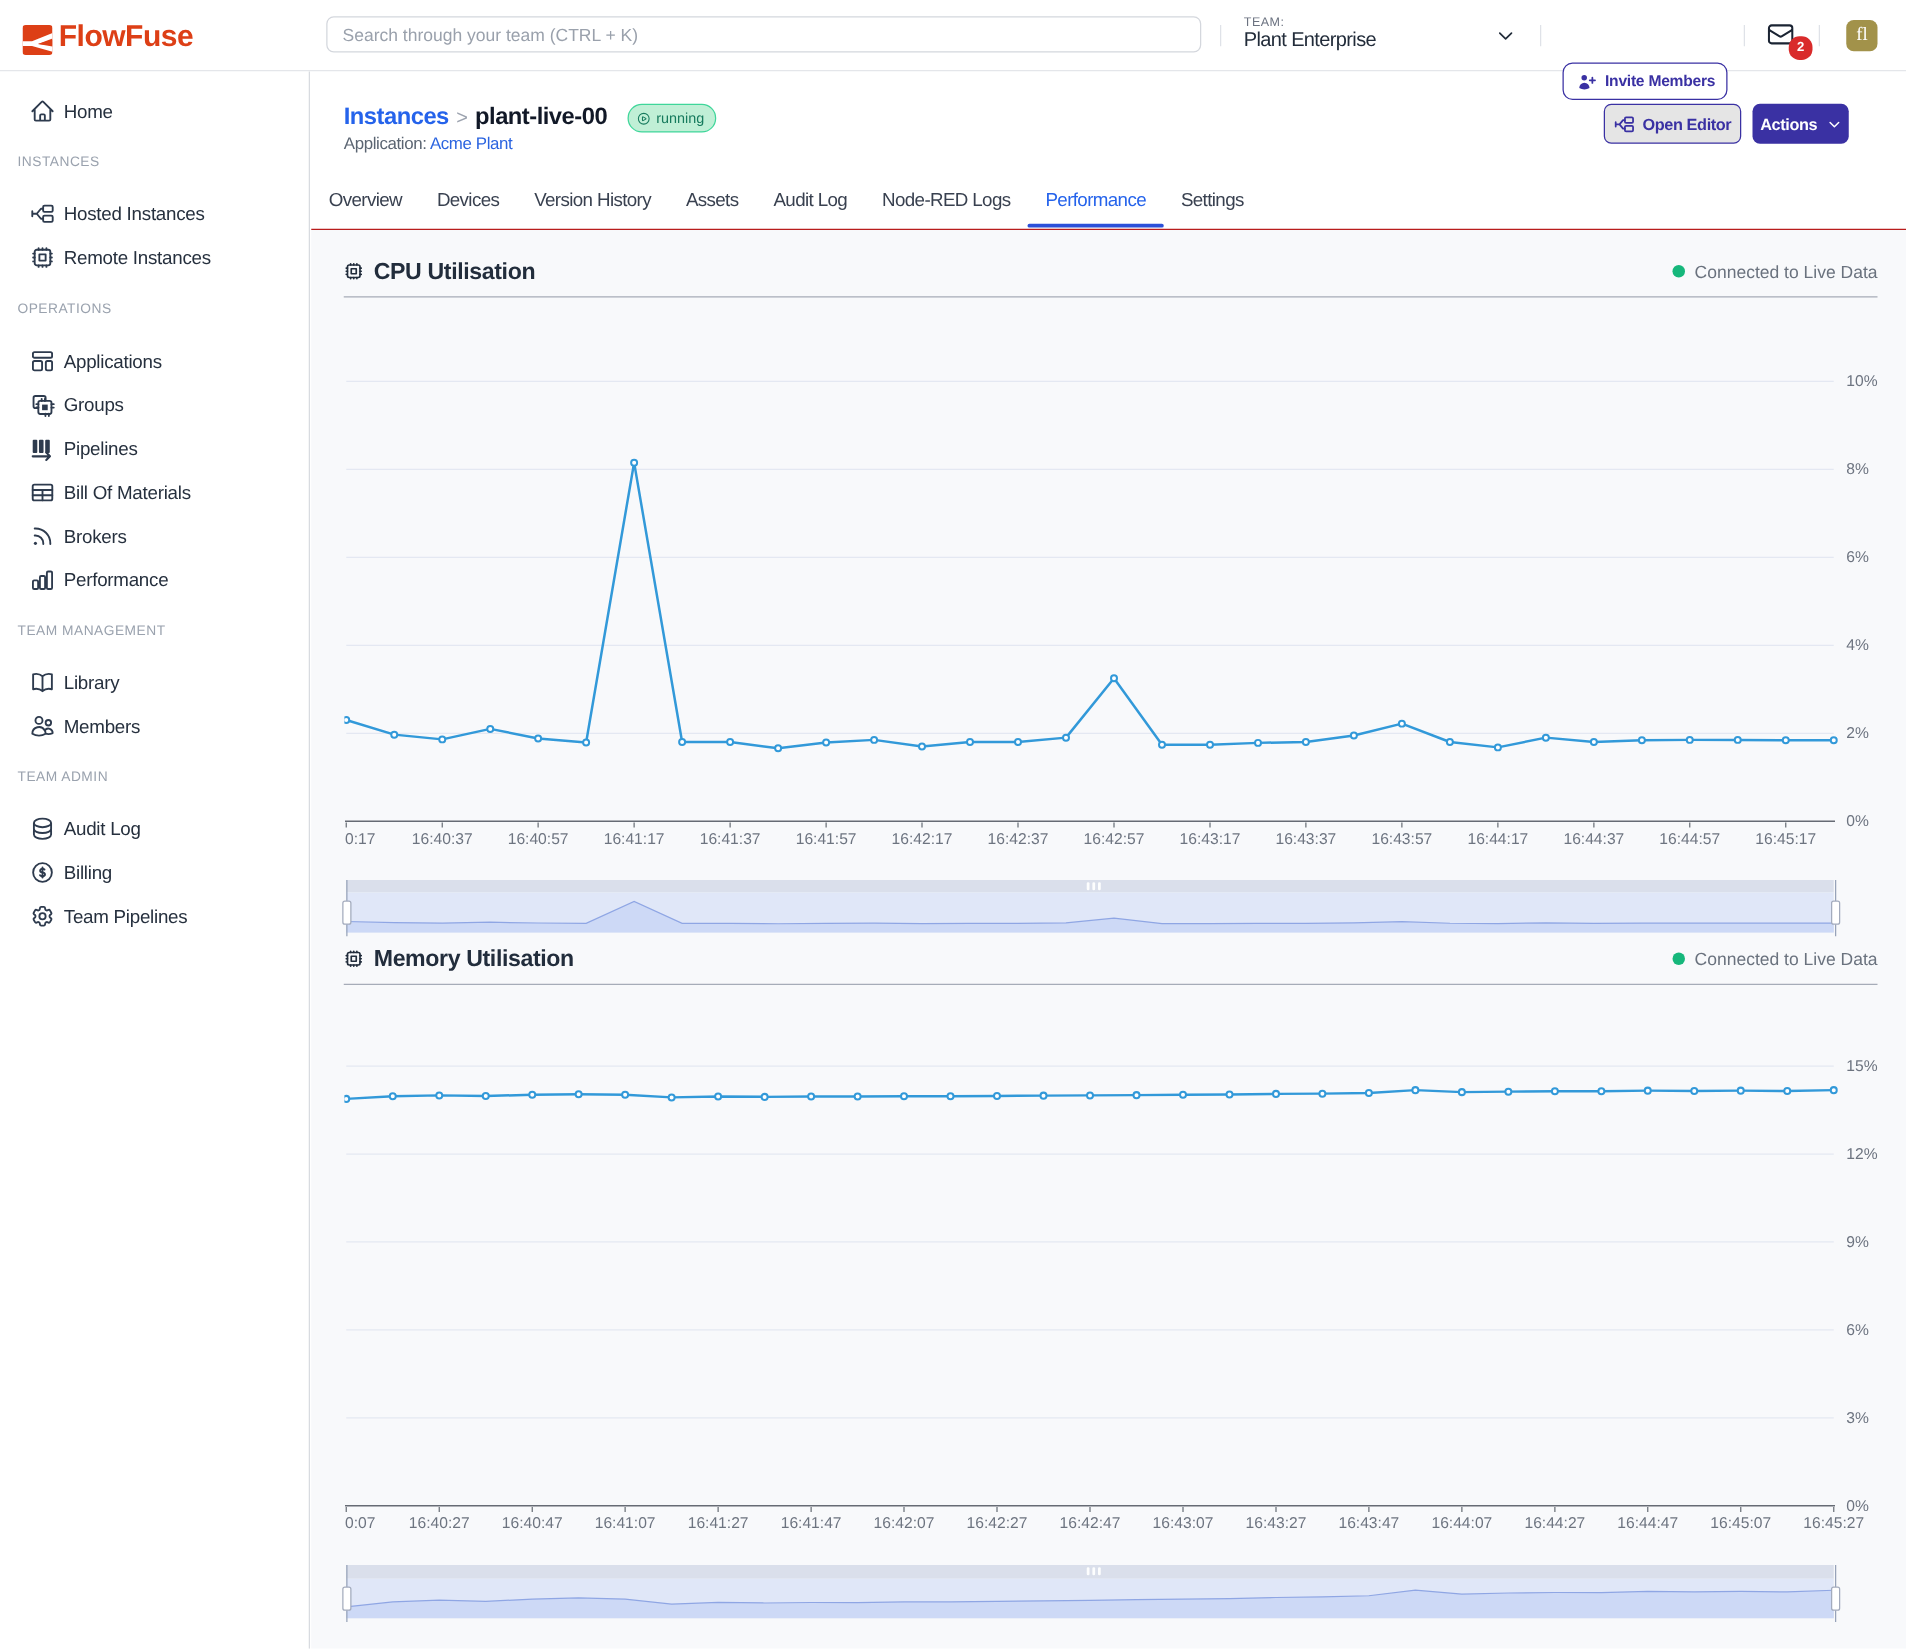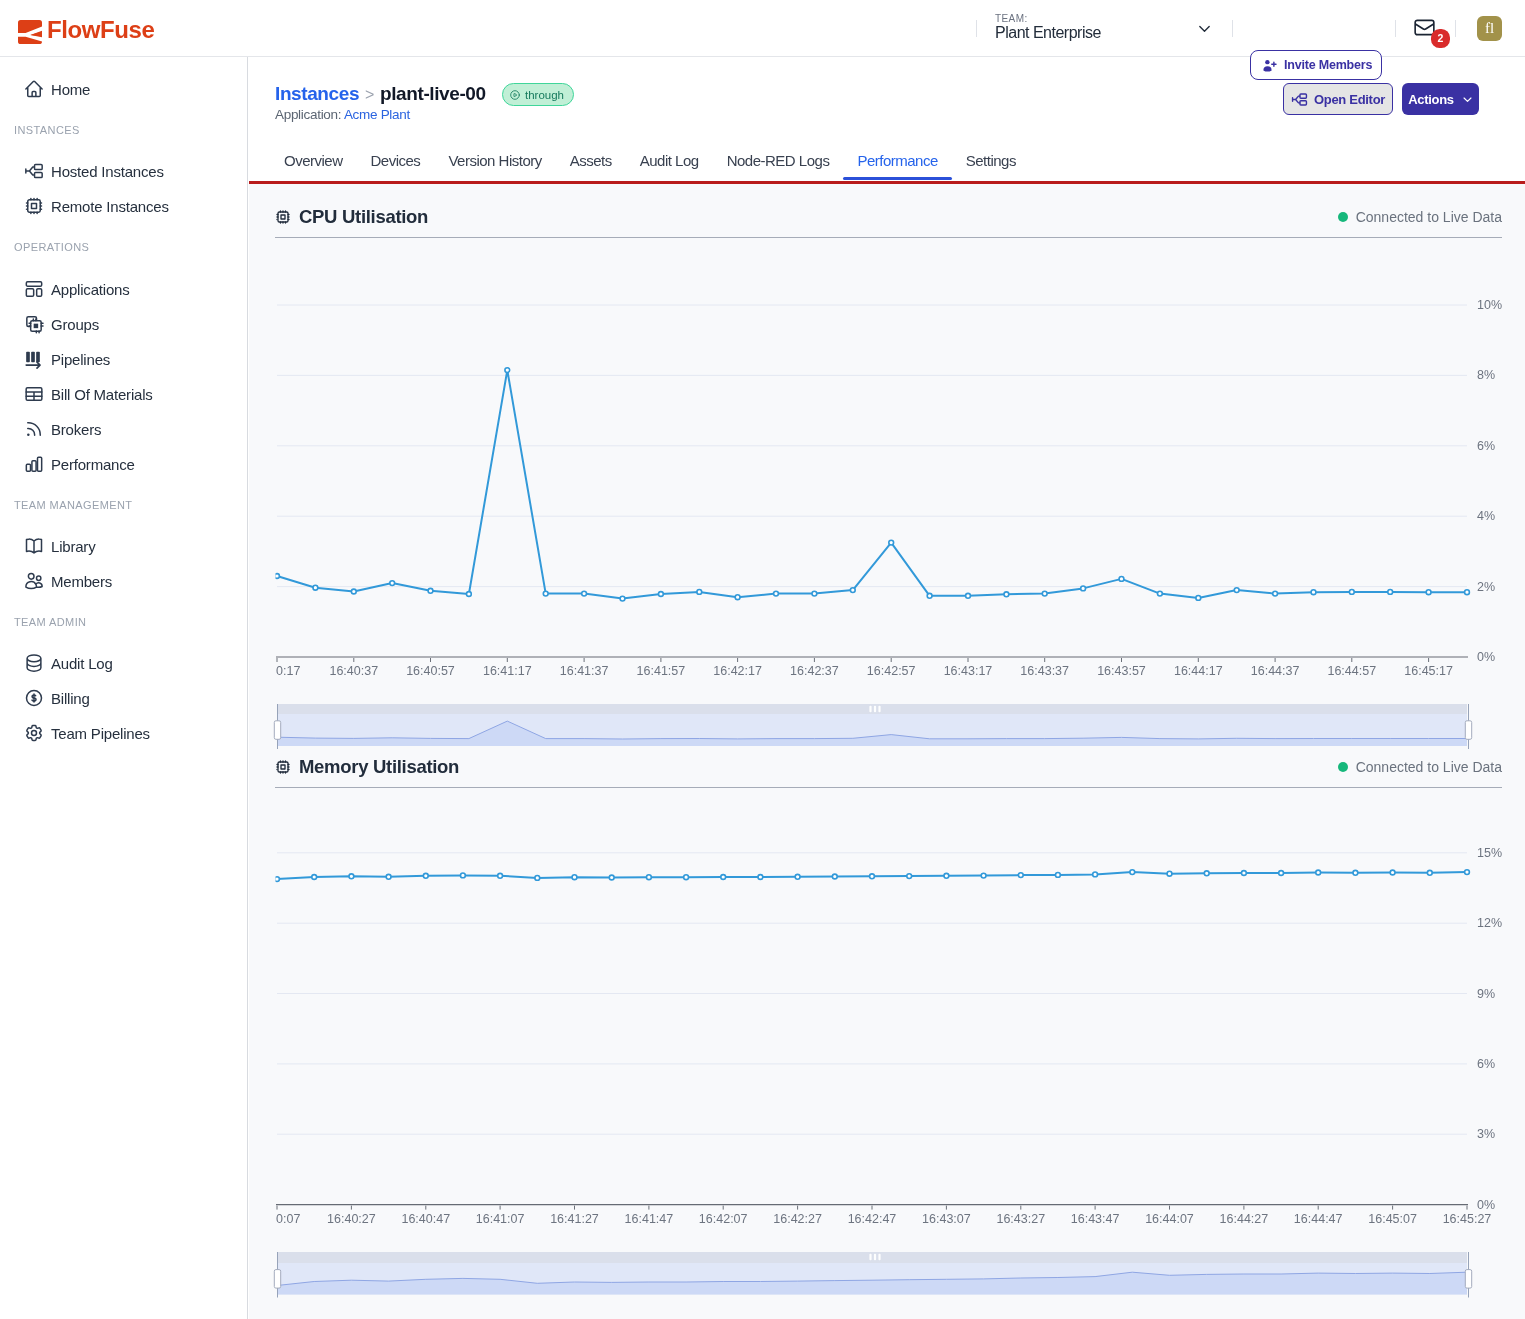--- a/index.html
+++ b/index.html
@@ -33,21 +33,21 @@
 .crumbs .sep { color:#9ca3af; font-weight:normal; font-size:16px; padding:0 6px; }
 .pill { position:absolute; left:253px; top:26px; height:23px; padding:0 9px 0 6px; border:1.5px solid #3fd69a; border-radius:12px; background:#c0efd6; display:flex; align-items:center; gap:4px; }
 .pill span { font-size:11.5px; color:#167a5d; }
 .appline { position:absolute; left:26px; top:50px; font-size:13.5px; color:#5b6572; letter-spacing:-0.3px; }
 .appline a { color:#2b64e0; text-decoration:none; }
 .btn-open { position:absolute; left:1034px; top:26px; width:110px; height:32px; border:1px solid #3a31a3; border-radius:6px; background:#e5e5e5; display:flex; align-items:center; justify-content:center; gap:6px; }
 .btn-open span { font-size:13px; font-weight:bold; color:#3a31a3; letter-spacing:-0.3px; }
 .btn-act { position:absolute; left:1153px; top:26px; width:77px; height:32px; border-radius:6px; background:#3a31a3; display:flex; align-items:center; justify-content:center; gap:8px; }
 .btn-act span { font-size:13px; font-weight:bold; color:#fff; letter-spacing:-0.3px; }
 
-.tabs { position:absolute; left:0; top:90px; width:100%; height:37px; border-bottom:3px solid #b91c1c; display:flex; padding-left:21px; }
+.tabs { position:absolute; left:0; top:90px; width:100%; height:37px; border-bottom:1px solid #b91c1c; display:flex; }
 .tab { padding:5px 14px 0; font-size:15px; letter-spacing:-0.5px; color:#394150; display:flex; align-items:flex-start; position:relative; }
 .tab.active { color:#2563eb; }
 .tab.active::after { content:""; position:absolute; left:0; bottom:1px; width:100%; height:3px; background:#2b50d9; border-radius:2px; }
 
 
 .perf { position:absolute; left:0; top:127px; width:100%; height:1135px; background:#f8f9fb; }
 .chead { position:absolute; left:26px; width:1227px; height:41px; border-bottom:1px solid #a6acb8; display:flex; align-items:center; gap:8px; }
 .chead .t { font-size:18.5px; font-weight:bold; color:#222d3c; letter-spacing:-0.3px; }
 .chead .right { margin-left:auto; display:flex; align-items:center; gap:8px; font-size:14px; color:#6a727e; }
 .dot { width:10px; height:10px; border-radius:50%; background:#16b77b; }
@@ -56,20 +56,23 @@
 <div id="page">
   <div class="topbar">
     <div class="logo">
         <svg width="24" height="24" viewBox="0 0 24 24">
 <rect x="0" y="0" width="24" height="24" rx="2.6" fill="#dd3f16"></rect>
 <path d="M0 12.9 L7.6 12.9 L24 6.4 L24 10.8 L12.4 15.1 L24 16.4 L24 21.4 L7.6 16.7 L0 16.7 Z" fill="#fff"></path>
 <path d="M12.4 15.1 L24 11.6 L24 17.2 Z" fill="#dd3f16"></path>
 </svg>
         <span class="logoword">FlowFuse</span>
       </div>
+    <div class="search">
+        <span>Search through your team (CTRL + K)</span>
+      </div>
     <div class="vdiv" style="left:976px"></div>
     <div class="teamlabel">TEAM:</div>
     <div class="teamname">Plant Enterprise</div>
     <div class="tchev"><svg class="" width="15" height="15" viewBox="0 0 24 24" fill="none" stroke="#222c3a" stroke-width="2.2" stroke-linecap="round" stroke-linejoin="round">
           <path d="M19.5 8.75l-7.5 7.5-7.5-7.5"></path>
         </svg></div>
     <div class="vdiv" style="left:1232px"></div>
     <div class="invite">
         <svg class="" width="17" height="17" viewBox="0 0 24 24" fill="none" stroke="#3a31a3" stroke-width="1.8" stroke-linecap="round" stroke-linejoin="round">
           <path d="M18.2 7.2v6m3-3h-6" stroke="#3a31a3" stroke-width="2"></path>
@@ -193,21 +196,21 @@
         <span>Team Pipelines</span>
       </div>
     </div>
   <div class="main">
     <div class="crumbs"><span class="inst">Instances</span><span class="sep">&gt;</span>plant-live-00</div>
     <div class="pill">
         <svg class="" width="12" height="12" viewBox="0 0 24 24" fill="none" stroke="#167a5d" stroke-width="1.7" stroke-linecap="round" stroke-linejoin="round">
           <circle cx="12" cy="12" r="8.6"></circle>
           <path d="M15.2 11.45a.64.64 0 010 1.1l-4.3 2.5a.64.64 0 01-.96-.55v-5a.64.64 0 01.96-.55z"></path>
         </svg>
-        <span>through</span>
+        <span>running</span>
       </div>
     <div class="appline">Application: <a>Acme Plant</a></div>
     <div class="btn-open">
         <svg class="" width="17" height="17" viewBox="0 0 24 24" fill="none" stroke="#3a31a3" stroke-width="2" stroke-linecap="round" stroke-linejoin="round">
           <path d="M2.2 9.6v4.8M2.2 12h4.3M6.5 12l4-4.8h2M6.5 12l4 4.8h2"></path>
           <rect x="12.6" y="4.2" width="9.2" height="6" rx="1.3"></rect>
           <rect x="12.6" y="13.8" width="9.2" height="6" rx="1.3"></rect>
         </svg>
         <span>Open Editor</span>
       </div>

